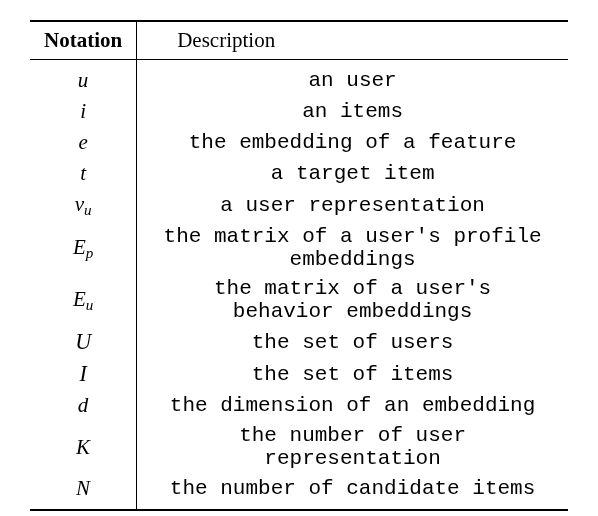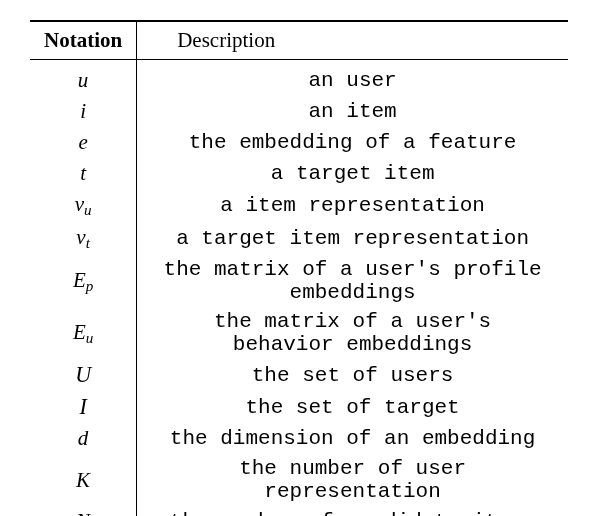--- a/index.html
+++ b/index.html
@@ -74,53 +74,49 @@
       <th class="col-desc">Description</th>
     </tr>
   </thead>
   <tbody>
       <tr class="first">
         <td class="col-notation">u</td>
         <td class="col-desc">an user</td>
       </tr>
       <tr>
         <td class="col-notation">i</td>
-        <td class="col-desc">an item</td>
+        <td class="col-desc">an items</td>
       </tr>
       <tr>
         <td class="col-notation">e</td>
         <td class="col-desc">the embedding of a feature</td>
       </tr>
       <tr>
         <td class="col-notation">t</td>
         <td class="col-desc">a target item</td>
       </tr>
       <tr>
         <td class="col-notation">v<span class="sub">u</span></td>
-        <td class="col-desc">a item representation</td>
-      </tr>
-      <tr>
-        <td class="col-notation">v<span class="sub">t</span></td>
-        <td class="col-desc">a target item representation</td>
+        <td class="col-desc">a user representation</td>
       </tr>
       <tr>
         <td class="col-notation">E<span class="sub">p</span></td>
         <td class="col-desc">the matrix of a user's profile embeddings</td>
       </tr>
       <tr>
         <td class="col-notation">E<span class="sub">u</span></td>
         <td class="col-desc">the matrix of a user's behavior embeddings</td>
       </tr>
       <tr>
         <td class="col-notation"><span class="cal">U</span></td>
         <td class="col-desc">the set of users</td>
       </tr>
       <tr>
         <td class="col-notation"><span class="cal">I</span></td>
-        <td class="col-desc">the set of target</td>
+        <td class="col-desc">the set of items</td>
       </tr>
       <tr>
         <td class="col-notation">d</td>
         <td class="col-desc">the dimension of an embedding</td>
       </tr>
       <tr>
         <td class="col-notation">K</td>
         <td class="col-desc">the number of user representation</td>
       </tr>
       <tr class="last">

